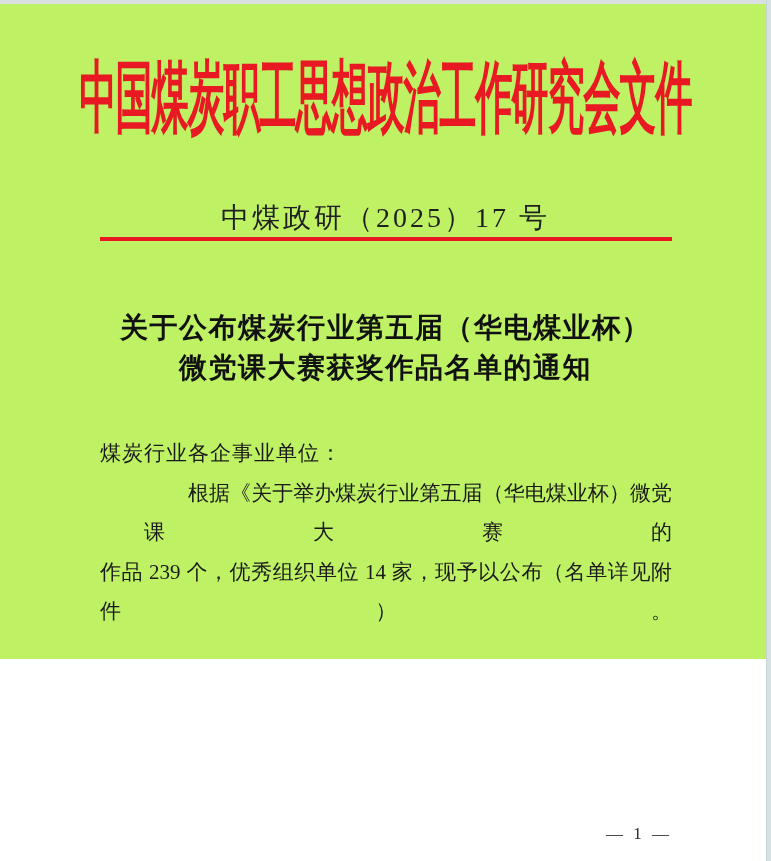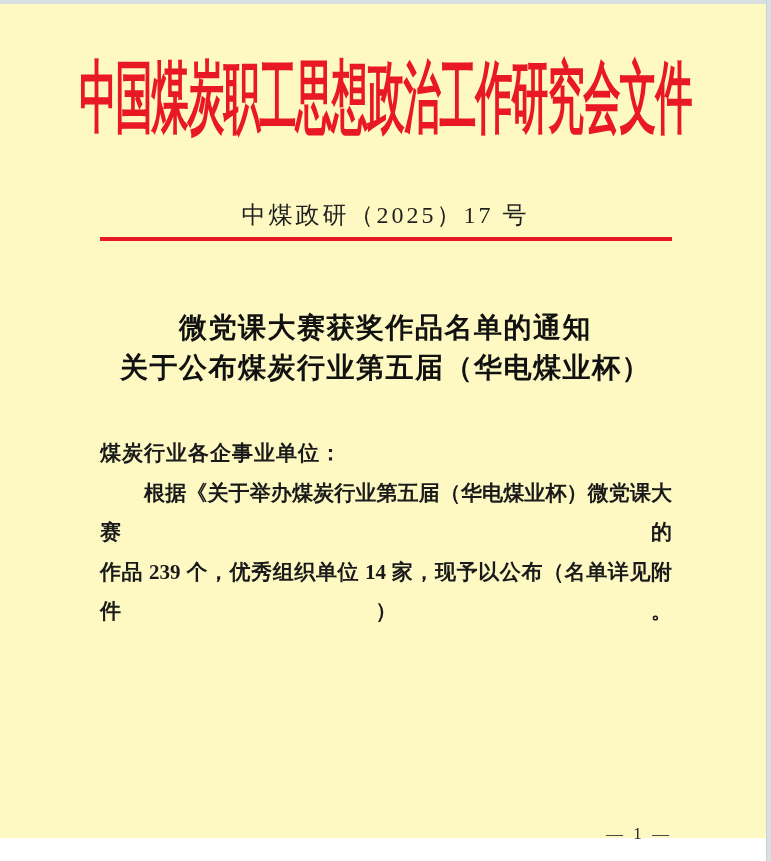--- a/index.html
+++ b/index.html
@@ -6,22 +6,22 @@
   html, body { width: 771px; height: 861px; }
   body {
     font-family: "Liberation Serif", "DejaVu Serif", serif;
     background: #ffffff;
     position: relative;
     overflow: hidden;
   }
   .page {
     position: absolute;
     left: 0; top: 0;
-    width: 771px; height: 838px;
-    background: #fef9c3;
+    width: 771px; height: 659px;
+    background: #bef264;
   }
   
   .top-band {
     position: absolute;
     left: 0; top: 0;
     width: 771px; height: 4px;
     background: #d9e0e1;
   }
   .right-band {
     position: absolute;
@@ -46,21 +46,21 @@
     color: #e81923;
     white-space: nowrap;
     transform: scaleY(2.12);
     transform-origin: center top;
   }
   .doc-number {
     position: absolute;
     left: 0; top: 199px;
     width: 771px;
     text-align: center;
-    font-size: 24px;
+    font-size: 28px;
     letter-spacing: 3px;
     color: #1f1f1f;
   }
   .red-rule {
     position: absolute;
     left: 100px; top: 237px;
     width: 572px; height: 4px;
     background: #e81923;
   }
   
@@ -80,30 +80,29 @@
     position: absolute;
     left: 100px; top: 434px;
     width: 572px;
     font-size: 21px;
     line-height: 39.5px;
     color: #1a1a1a;
   }
   .line {
     white-space: nowrap;
     letter-spacing: 1px;
-    font-weight: bold;
   }
   .line.just {
     white-space: normal;
     text-align: justify;
     text-align-last: justify;
     text-justify: inter-character;
     letter-spacing: 0;
   }
-  .line.indent { text-indent: 44px; }
+  .line.indent { text-indent: 44px; margin-left: 44px; }
   .page-number {
     position: absolute;
     left: 100px; top: 824px;
     width: 572px;
     text-align: right;
     font-size: 17px;
     letter-spacing: 3px;
     color: #2a2a2a;
   }
 </style>
@@ -117,22 +116,22 @@
 
   <div class="org-title-wrap">
     <span class="org-title">中国煤炭职工思想政治工作研究会文件</span>
   </div>
 
   <div class="doc-number">中煤政研（2025）17 号</div>
 
   <div class="red-rule"></div>
 
   <div class="doc-title">
+    <div>关于公布煤炭行业第五届（华电煤业杯）</div>
     <div>微党课大赛获奖作品名单的通知</div>
-    <div>关于公布煤炭行业第五届（华电煤业杯）</div>
   </div>
 
   <div class="body-block">
     <div class="line">煤炭行业各企事业单位：</div>
     <div class="line just indent">根据《关于举办煤炭行业第五届（华电煤业杯）微党课大赛的</div>
     <div class="line just">作品 239 个，优秀组织单位 14 家，现予以公布（名单详见附件）。</div>
 
   </div>
 
   <div class="page-number">— 1 —</div>

